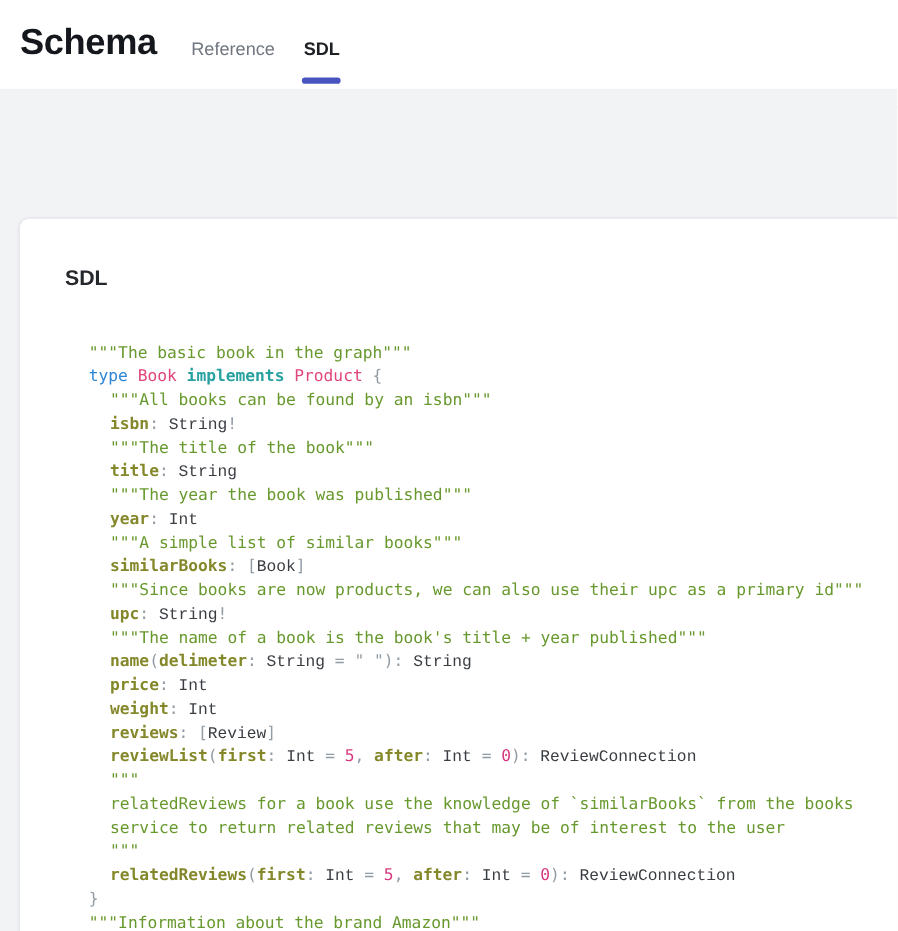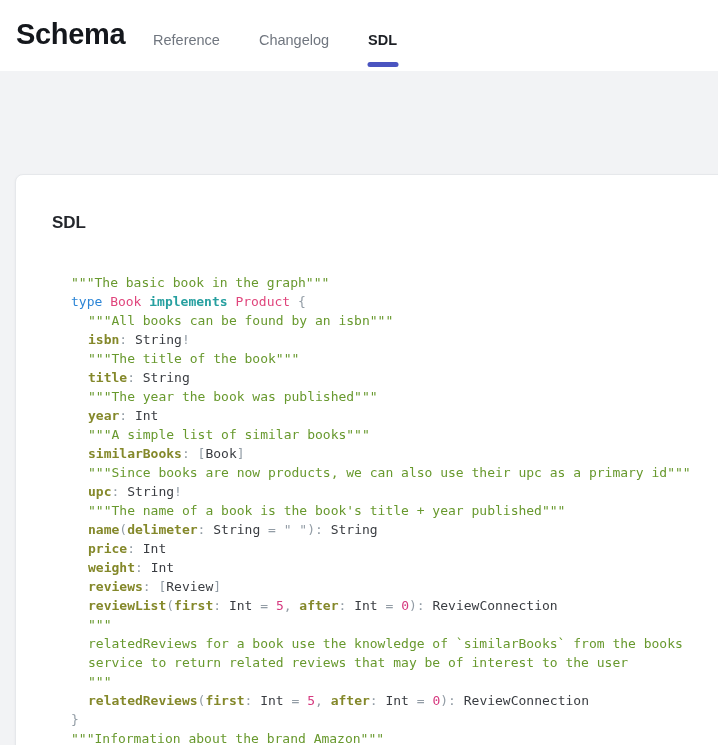--- a/index.html
+++ b/index.html
@@ -10,21 +10,21 @@
   }
   
   .app-header{
     position:absolute;top:0;left:0;right:0;height:86px;background:#fff;
     border-bottom:1px solid var(--divider,#e4e6e9);box-sizing:border-box;padding-left:48px;
   }
   .page-title{
     position:absolute;left:16px;top:18px;font-size:29px;font-weight:700;
     color:#14171c;letter-spacing:-0.3px;
   }
-  .tabs{position:absolute;left:153px;top:0;height:71px;display:flex;gap:39px;}
+  .tabs{position:absolute;left:153px;top:0;height:71px;display:flex;gap:23px;}
   .tab{
     position:relative;height:71px;display:flex;align-items:center;
     padding-top:9px;box-sizing:border-box;font-size:14.5px;color:#70767f;cursor:pointer;
   }
   .tab.active{color:#1c1f24;font-weight:700;}
   .tab-indicator{
     position:absolute;bottom:4px;left:50%;transform:translateX(-50%);
     width:31px;height:5px;border-radius:3px;background:var(--accent,#4a54c0);
   }
   
@@ -41,36 +41,33 @@
     margin:0;padding:40px 0 0 55px;
     font-family:"DejaVu Sans Mono",monospace;font-size:13px;line-height:19px;
     white-space:pre;color:var(--c-type,#3a3d42);
   }
   .line{height:19px;}
   .cm{color:var(--c-comment);}
   .kw{color:var(--c-keyword);}
   .tn{color:var(--c-typename);}
   .im{color:var(--c-implements);font-weight:bold;}
   .fd{color:var(--c-field);font-weight:bold;}
-  .ty{color:var(--c-type);}
+  .ty{color:var(--c-type);font-family:Liberation Mono, monospace;}
   .pu{color:var(--c-punct);}
   .nu{color:var(--c-number);}
   .st{color:var(--c-string);}
 </style>
 </head>
 <body>
 
 <header class="app-header">
   <div class="page-title">Schema</div>
   <nav class="tabs">
     <div class="tab">
       <span>Reference</span>
-    </div>
-    <div class="tab">
-      <span>Changelog</span>
     </div>
     <div class="tab active">
       <span>SDL</span>
       <span class="tab-indicator"></span>
     </div>
   </nav>
 </header>
 
 <div class="content-bg">
   <section class="card">

